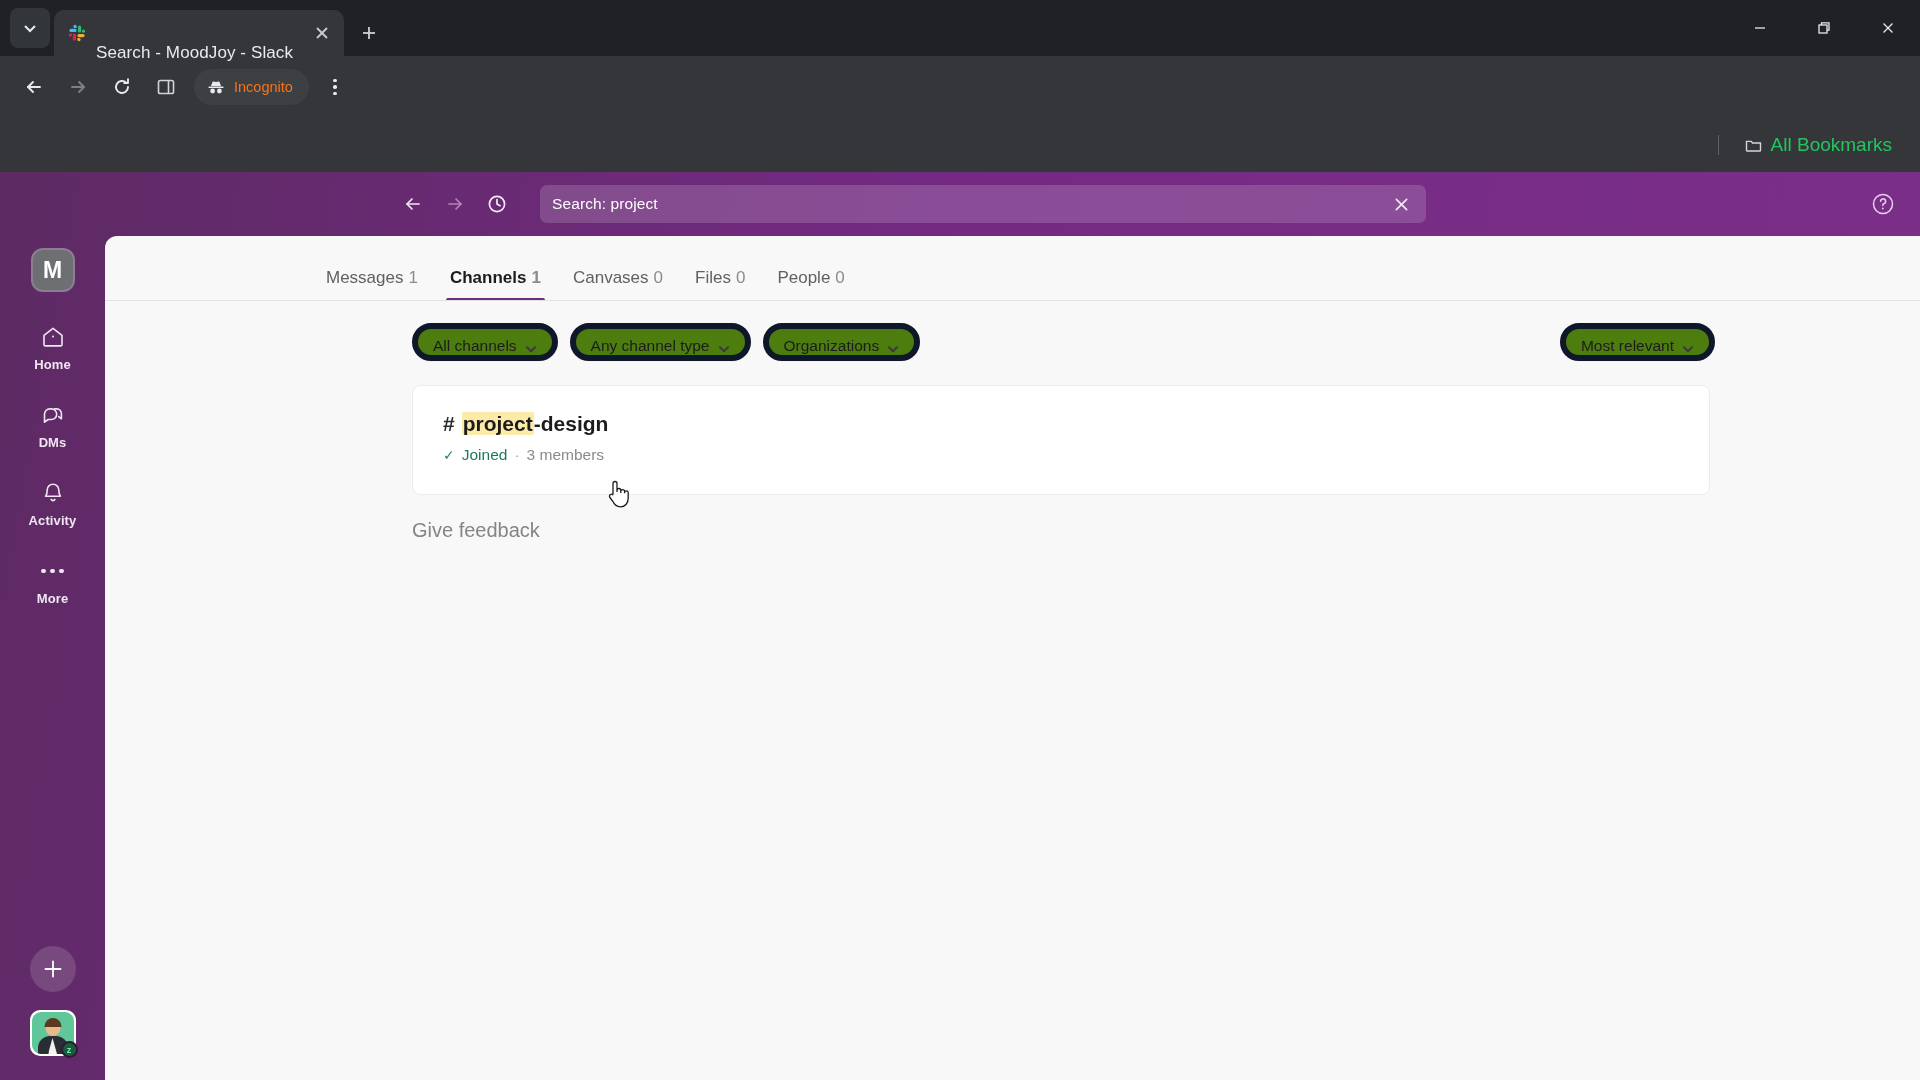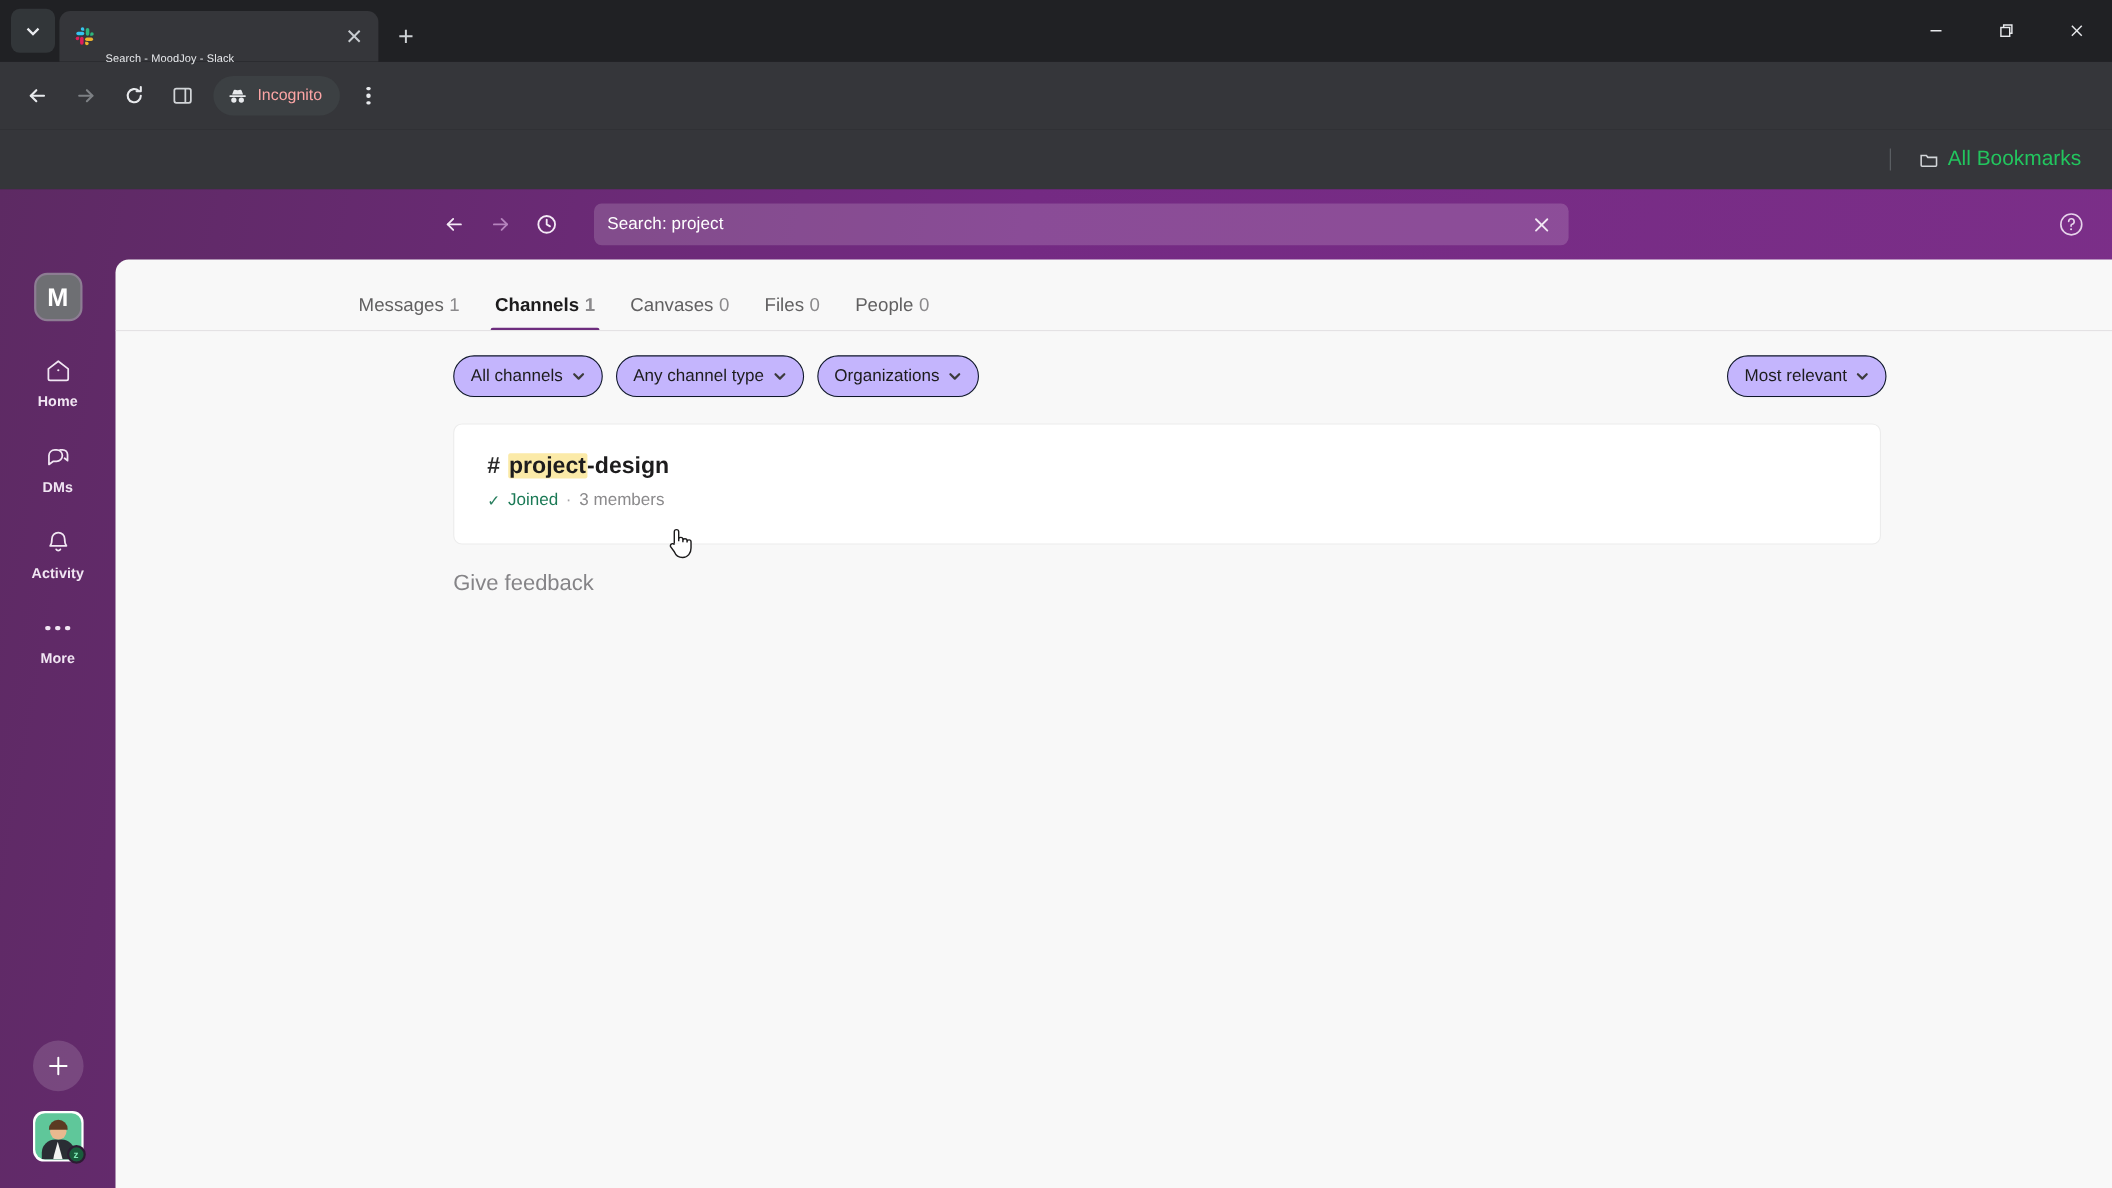--- a/index.html
+++ b/index.html
@@ -25,21 +25,21 @@
   .tab-list-btn svg { width: 16px; height: 16px; fill: none; stroke: #e8eaed; stroke-width: 2; }
 
   .tab {
     height: 46px; min-width: 290px; max-width: 300px;
     background: #35363a; border-radius: 10px 10px 0 0;
     display: flex; align-items: center; padding: 0 10px 0 14px; gap: 10px;
     position: relative;
   }
   .tab-favicon { width: 18px; height: 18px; flex: 0 0 18px; position: relative; }
   .tab-title {
-    color: #e8eaed; font-size: 10px; white-space: nowrap; overflow: hidden;
+    color: #e8eaed; font-size: 17px; white-space: nowrap; overflow: hidden;
     text-overflow: ellipsis; flex: 1; letter-spacing: .1px; margin-top: 40px;
   }
   .tab-close { width: 24px; height: 24px; display: flex; align-items: center; justify-content: center; border-radius: 50%; }
   .tab-close svg { width: 12px; height: 12px; stroke: #c9cdd1; stroke-width: 1.8; }
   .new-tab {
     width: 34px; height: 34px; margin: 0 0 6px 8px; border-radius: 50%;
     display: flex; align-items: center; justify-content: center;
   }
   .new-tab svg { width: 16px; height: 16px; stroke: #cdd1d4; stroke-width: 1.8; }
 
@@ -66,21 +66,21 @@
   .omni-star svg { width: 18px; height: 18px; stroke: #d2d5d8; fill: none; stroke-width: 1.5; }
 
   .side-panel-btn { width: 40px; height: 40px; display: flex; align-items: center; justify-content: center; }
   .side-panel-btn svg { width: 18px; height: 18px; stroke: #d2d5d8; fill: none; stroke-width: 1.6; }
 
   .incognito-pill {
     height: 36px; border-radius: 18px; background: #3c4043;
     display: flex; align-items: center; gap: 8px; padding: 0 16px 0 12px; margin-left: 4px;
   }
   .incognito-pill svg { width: 20px; height: 20px; fill: #e8eaed; }
-  .incognito-label { color: #fca5a5; font-size: 14.5px; }
+  .incognito-label { color: #f97316; font-size: 14.5px; }
   .menu-btn { width: 40px; height: 40px; display: flex; align-items: center; justify-content: center; margin-left: 2px; }
   .dot3 { display: flex; flex-direction: column; gap: 3px; }
   .dot3 i { width: 3.5px; height: 3.5px; border-radius: 50%; background: #e8eaed; display: block; }
 
   .bookmarkbar {
     height: 54px; background: #35363a; display: flex; align-items: center;
     justify-content: flex-end; padding-right: 20px; gap: 10px; flex: 0 0 54px;
   }
   .bm-divider { width: 1px; height: 20px; background: #5f6368; margin-right: 8px; }
   .bm-item { display: flex; align-items: center; gap: 9px; padding: 6px 8px; border-radius: 6px; }
@@ -167,22 +167,22 @@
   .stab.active { color: #1d1c1d; font-weight: bold; }
   .stab.active::after {
     content: ""; position: absolute; left: 12px; right: 12px; bottom: 0;
     height: 3px; background: #6d2d7e; border-radius: 2px 2px 0 0;
   }
 
   .cursor-hand { position: absolute; left: 500px; top: 242px; width: 26px; height: 32px; pointer-events: none; }
 
   .filters-row { display: flex; align-items: center; padding: 22px 205px 0 307px; gap: 12px; }
   .pill {
-    height: 38px; background: #c4b5fd; border: 1px solid #0f172a; border-radius: 20px;
-    display: flex; align-items: center; gap: 8px; padding: 0 15px;
+    height: 38px; background: #4d7c0f; border: 6px solid #0f172a; border-radius: 20px;
+    display: flex; align-items: flex-end; gap: 8px; padding: 0 15px;
     font-size: 15.5px; color: #1d1c1d; box-shadow: 0 1px 1px rgba(0,0,0,.03);
   }
   .pill svg { width: 12px; height: 12px; stroke: #3c3b3d; fill: none; stroke-width: 2; stroke-linecap: round; stroke-linejoin: round; }
   .filters-spacer { flex: 1; }
 
   .results { padding: 24px 210px 0 307px; }
   .result-card {
     background: #ffffff; border: 1px solid #ececec; border-radius: 8px;
     padding: 26px 30px 30px 30px; min-height: 108px;
   }

